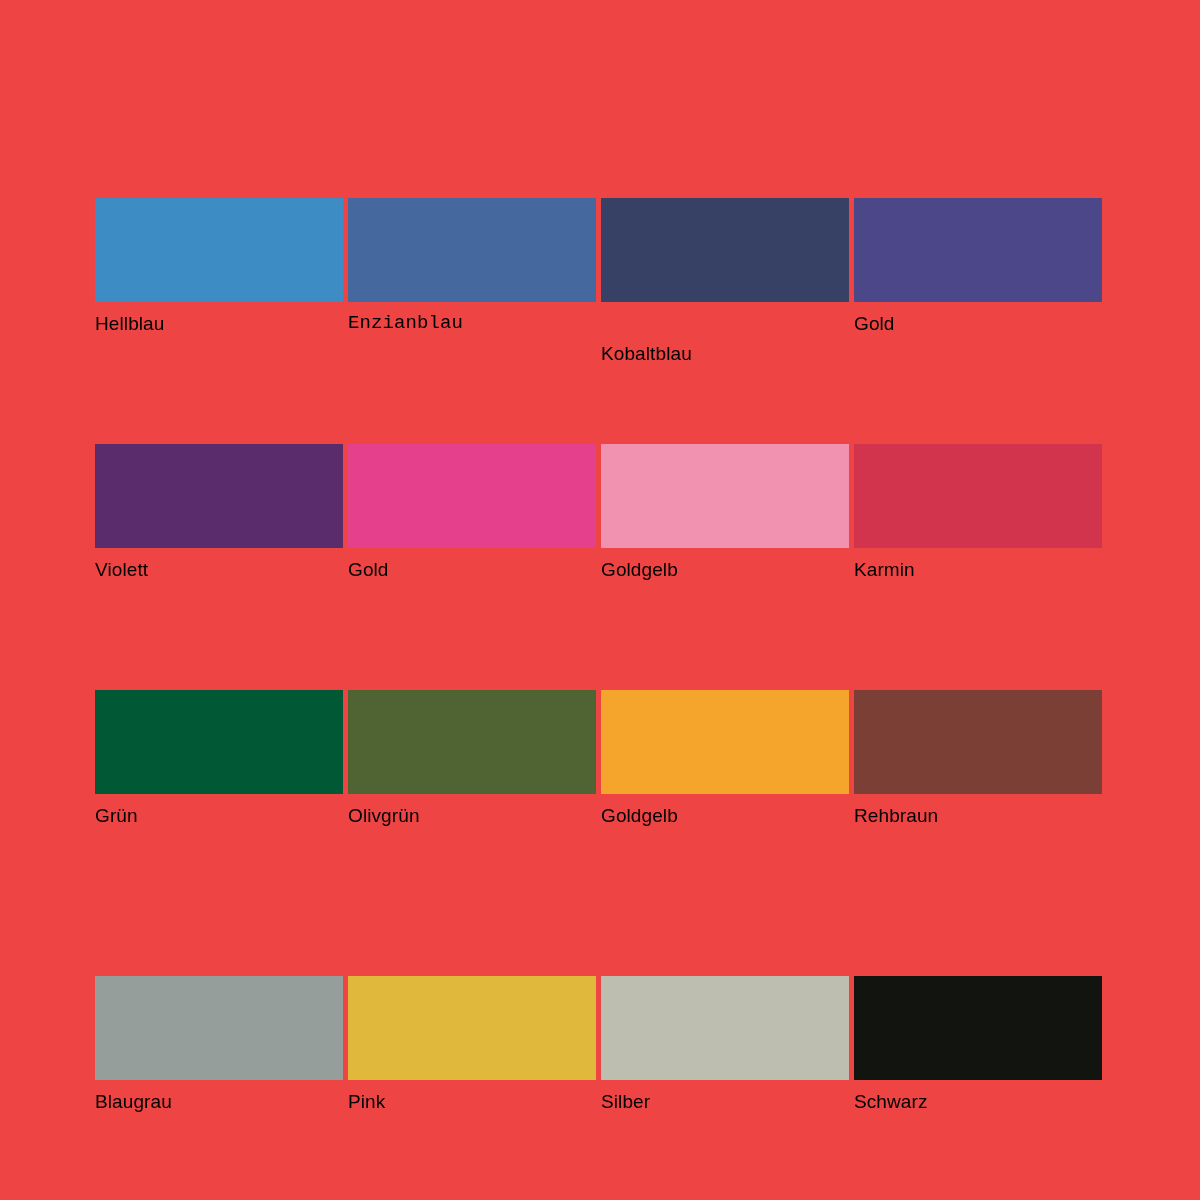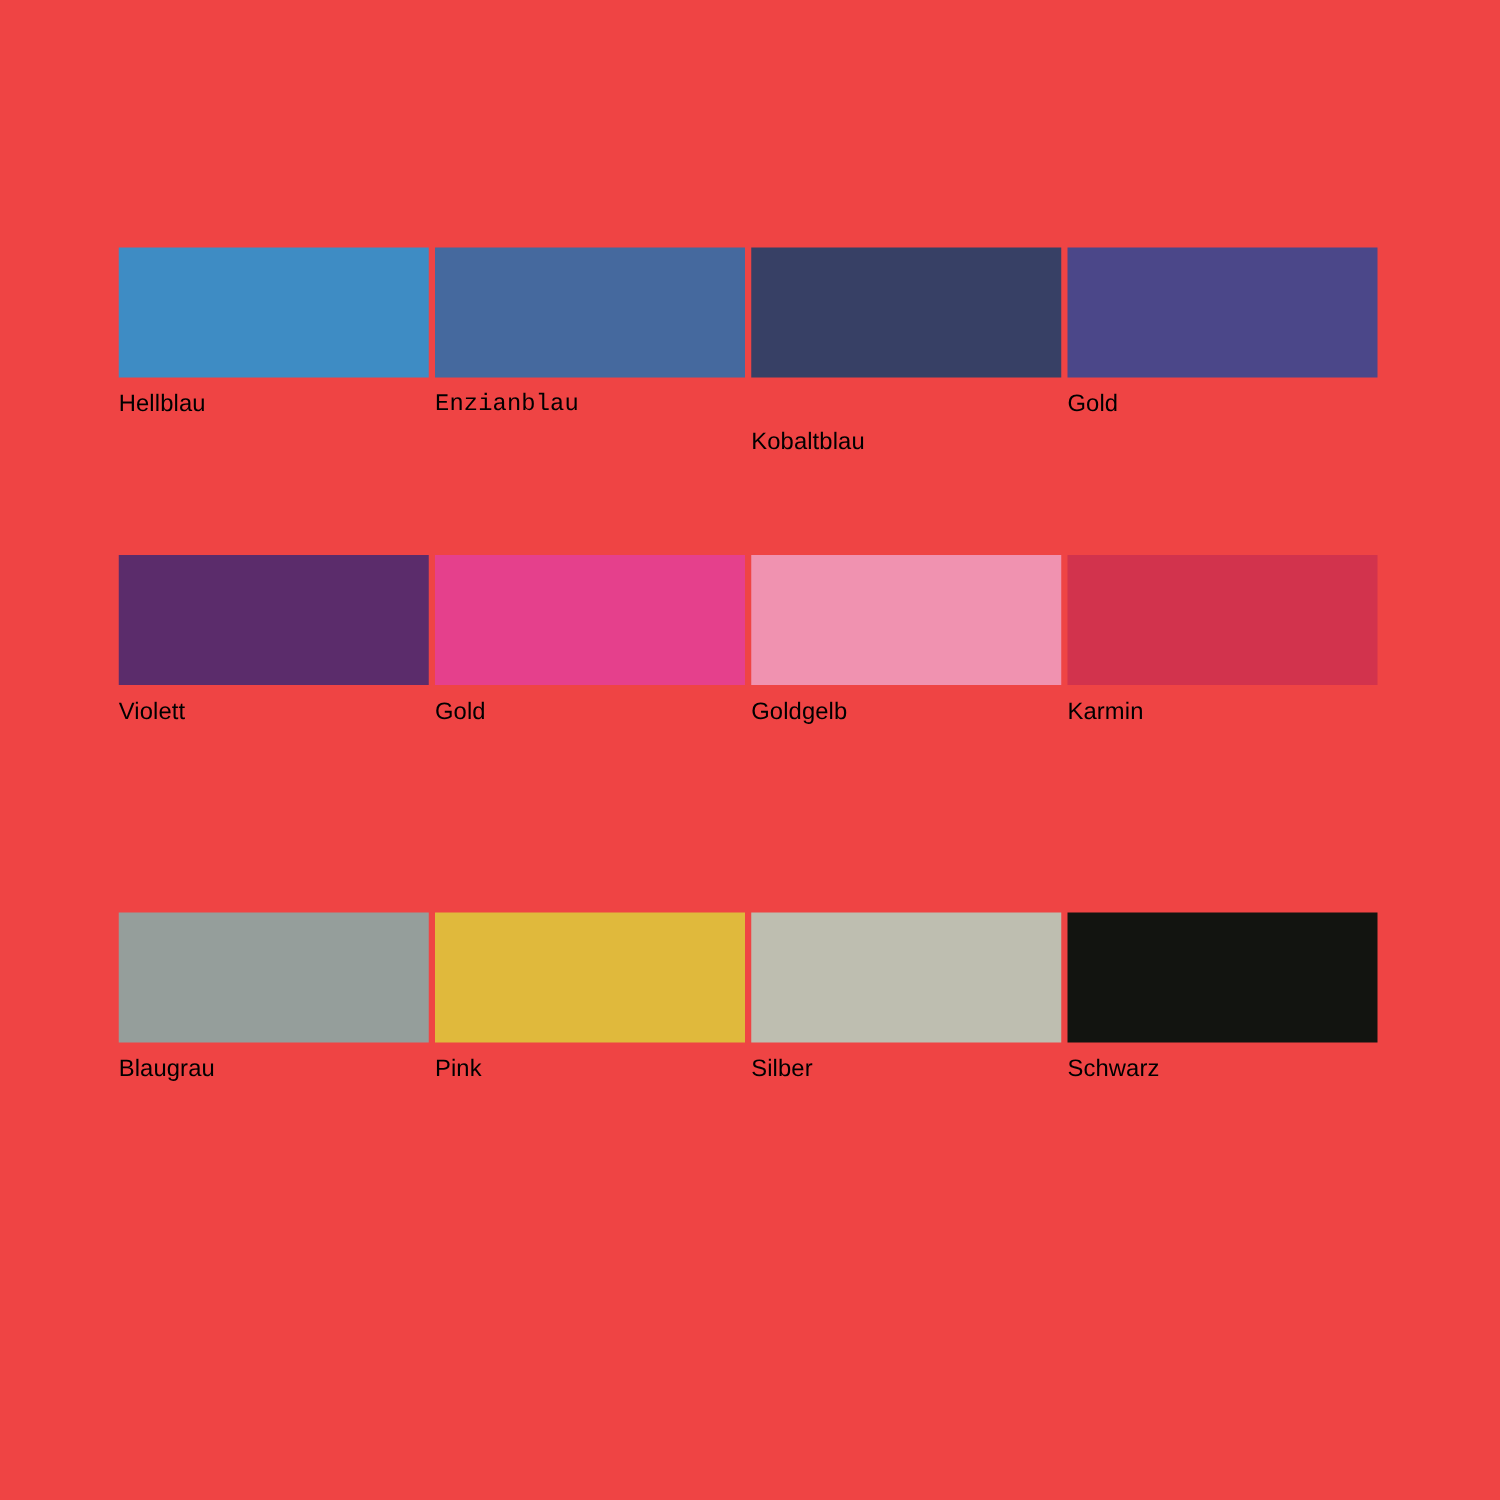--- a/index.html
+++ b/index.html
@@ -108,20 +108,38 @@
       <div class="swatch-cell">
         <span class="swatch-chip" style="background-color: rgb(240, 146, 176);"></span>
         <span class="swatch-label" style="color: rgb(0, 0, 0);">Goldgelb</span>
       </div>
       <div class="swatch-cell">
         <span class="swatch-chip" style="background-color: rgb(210, 51, 77);"></span>
         <span class="swatch-label" style="color: rgb(0, 0, 0);">Karmin</span>
       </div>
     </div>
 
+    <div class="palette-row">
+      <div class="swatch-cell">
+        <span class="swatch-chip" style="background-color: rgb(0, 88, 53);"></span>
+        <span class="swatch-label" style="color: rgb(0, 0, 0);">Grün</span>
+      </div>
+      <div class="swatch-cell">
+        <span class="swatch-chip" style="background-color: rgb(80, 99, 51);"></span>
+        <span class="swatch-label" style="color: rgb(0, 0, 0);">Olivgrün</span>
+      </div>
+      <div class="swatch-cell">
+        <span class="swatch-chip" style="background-color: rgb(245, 165, 43);"></span>
+        <span class="swatch-label" style="color: rgb(0, 0, 0);">Goldgelb</span>
+      </div>
+      <div class="swatch-cell">
+        <span class="swatch-chip" style="background-color: rgb(124, 63, 53);"></span>
+        <span class="swatch-label" style="color: rgb(0, 0, 0);">Rehbraun</span>
+      </div>
+    </div>
 
     <div class="palette-row">
       <div class="swatch-cell">
         <span class="swatch-chip" style="background-color: rgb(149, 158, 155);"></span>
         <span class="swatch-label" style="color: rgb(0, 0, 0);">Blaugrau</span>
       </div>
       <div class="swatch-cell">
         <span class="swatch-chip" style="background-color: rgb(224, 185, 60);"></span>
         <span class="swatch-label" style="color: rgb(0, 0, 0);">Pink</span>
       </div>

